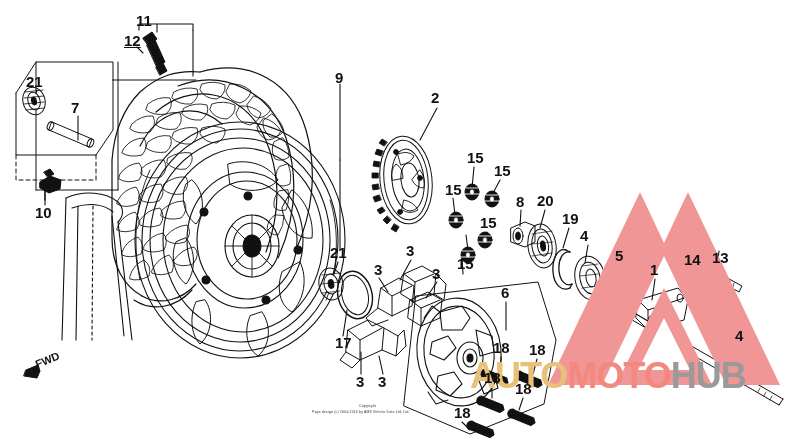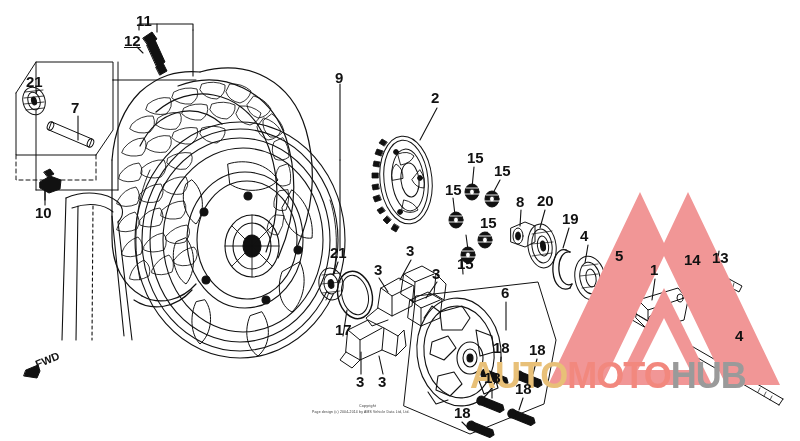--- a/index.html
+++ b/index.html
@@ -506,21 +506,21 @@
     <span class="callout" style="left:480px; top:215px;">15</span>
     <span class="callout" style="left:580px; top:228px;">4</span>
     <span class="callout" style="left:615px; top:248px;">5</span>
     <span class="callout" style="left:650px; top:262px;">1</span>
     <span class="callout" style="left:684px; top:252px;">14</span>
     <span class="callout" style="left:712px; top:234px;margin-top:16px;">13</span>
     <span class="callout" style="left:330px; top:245px;">21</span>
     <span class="callout" style="left:406px; top:243px;">3</span>
     <span class="callout" style="left:374px; top:262px;">3</span>
     <span class="callout" style="left:432px; top:266px;">3</span>
-    <span class="callout" style="left:335px; top:322px;text-align:right;">17</span>
+    <span class="callout" style="left:335px; top:335px;text-align:right;">17</span>
     <span class="callout" style="left:501px; top:285px;">6</span>
     <span class="callout" style="left:735px; top:328px;">4</span>
     <span class="callout" style="left:356px; top:374px;">3</span>
     <span class="callout" style="left:378px; top:374px;">3</span>
     <span class="callout" style="left:493px; top:340px;">18</span>
     <span class="callout" style="left:529px; top:342px;">18</span>
     <span class="callout" style="left:484px; top:370px;">18</span>
     <span class="callout" style="left:515px; top:381px;">18</span>
     <span class="callout" style="left:454px; top:405px;">18</span>
   </div>

